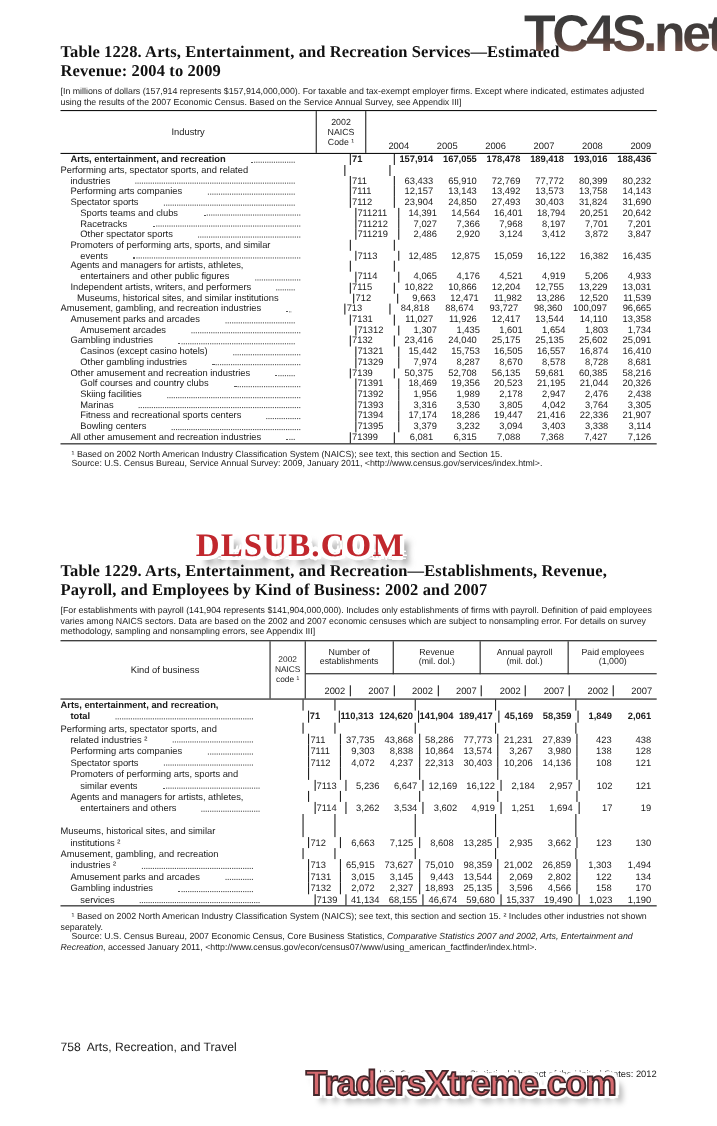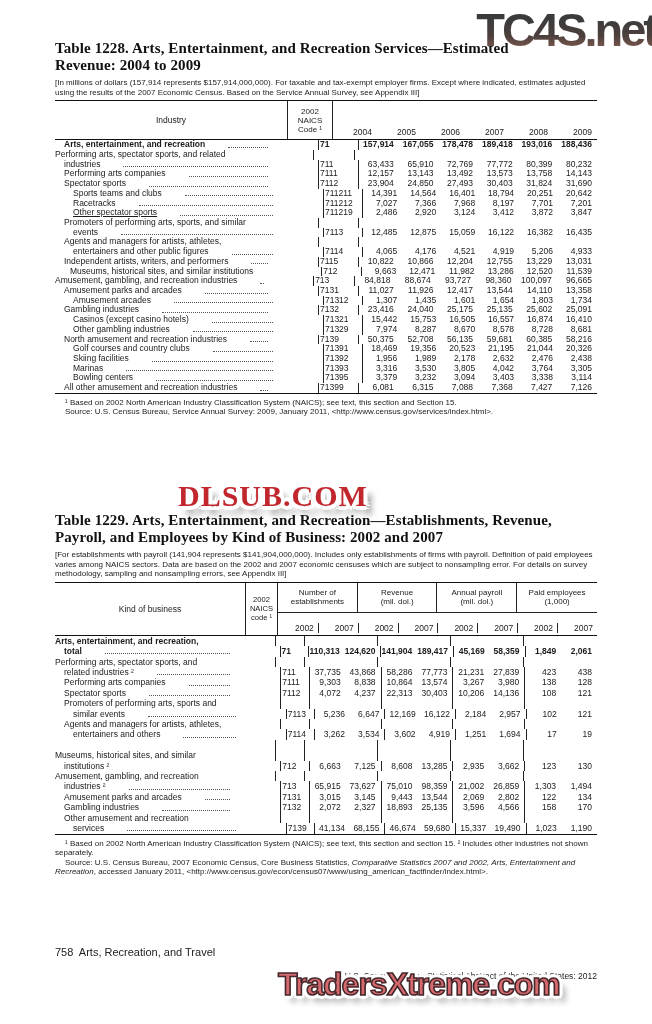--- a/index.html
+++ b/index.html
@@ -197,21 +197,21 @@
             </div>
             <div class="ccell">711212</div>
             <div class="vcell">7,027</div>
             <div class="vcell">7,366</div>
             <div class="vcell">7,968</div>
             <div class="vcell">8,197</div>
             <div class="vcell">7,701</div>
             <div class="vcell">7,201</div>
           </div>
           <div class="trow">
-            <div class="lcell" style="padding-left: 18px; text-decoration: underline;">
+            <div class="lcell" style="padding-left: 18px;">
               <span class="lt">Other spectator sports</span>
               <span class="dots"></span>
             </div>
             <div class="ccell">711219</div>
             <div class="vcell">2,486</div>
             <div class="vcell">2,920</div>
             <div class="vcell">3,124</div>
             <div class="vcell">3,412</div>
             <div class="vcell">3,872</div>
             <div class="vcell">3,847</div>
@@ -365,21 +365,21 @@
             <div class="ccell">71329</div>
             <div class="vcell">7,974</div>
             <div class="vcell">8,287</div>
             <div class="vcell">8,670</div>
             <div class="vcell">8,578</div>
             <div class="vcell">8,728</div>
             <div class="vcell">8,681</div>
           </div>
           <div class="trow">
             <div class="lcell" style="padding-left: 9px;">
-              <span class="lt">North amusement and recreation industries</span>
+              <span class="lt">Other amusement and recreation industries</span>
               <span class="dots"></span>
             </div>
             <div class="ccell">7139</div>
             <div class="vcell">50,375</div>
             <div class="vcell">52,708</div>
             <div class="vcell">56,135</div>
             <div class="vcell">59,681</div>
             <div class="vcell">60,385</div>
             <div class="vcell">58,216</div>
           </div>
@@ -398,36 +398,49 @@
           </div>
           <div class="trow">
             <div class="lcell" style="padding-left: 18px;">
               <span class="lt">Skiing facilities</span>
               <span class="dots"></span>
             </div>
             <div class="ccell">71392</div>
             <div class="vcell">1,956</div>
             <div class="vcell">1,989</div>
             <div class="vcell">2,178</div>
-            <div class="vcell">2,632</div>
+            <div class="vcell">2,947</div>
             <div class="vcell">2,476</div>
             <div class="vcell">2,438</div>
           </div>
           <div class="trow">
             <div class="lcell" style="padding-left: 18px;">
               <span class="lt">Marinas</span>
               <span class="dots"></span>
             </div>
             <div class="ccell">71393</div>
             <div class="vcell">3,316</div>
             <div class="vcell">3,530</div>
             <div class="vcell">3,805</div>
             <div class="vcell">4,042</div>
             <div class="vcell">3,764</div>
             <div class="vcell">3,305</div>
+          </div>
+          <div class="trow">
+            <div class="lcell" style="padding-left: 18px;">
+              <span class="lt">Fitness and recreational sports centers</span>
+              <span class="dots"></span>
+            </div>
+            <div class="ccell">71394</div>
+            <div class="vcell">17,174</div>
+            <div class="vcell">18,286</div>
+            <div class="vcell">19,447</div>
+            <div class="vcell">21,416</div>
+            <div class="vcell">22,336</div>
+            <div class="vcell">21,907</div>
           </div>
           <div class="trow">
             <div class="lcell" style="padding-left: 18px;">
               <span class="lt">Bowling centers</span>
               <span class="dots"></span>
             </div>
             <div class="ccell">71395</div>
             <div class="vcell">3,379</div>
             <div class="vcell">3,232</div>
             <div class="vcell">3,094</div>
@@ -743,34 +756,20 @@
             <div class="vcell">2,072</div>
             <div class="vcell gdiv">2,327</div>
             <div class="vcell">18,893</div>
             <div class="vcell gdiv">25,135</div>
             <div class="vcell">3,596</div>
             <div class="vcell gdiv">4,566</div>
             <div class="vcell">158</div>
             <div class="vcell">170</div>
           </div>
           <div class="trow">
-            <div class="lcell" style="padding-left: 9px;">
-              <span class="lt">Other amusement and recreation</span>
-            </div>
-            <div class="ccell"></div>
-            <div class="vcell"></div>
-            <div class="vcell gdiv"></div>
-            <div class="vcell"></div>
-            <div class="vcell gdiv"></div>
-            <div class="vcell"></div>
-            <div class="vcell gdiv"></div>
-            <div class="vcell"></div>
-            <div class="vcell"></div>
-          </div>
-          <div class="trow">
             <div class="lcell" style="padding-left: 18px;">
               <span class="lt">services</span>
               <span class="dots"></span>
             </div>
             <div class="ccell">7139</div>
             <div class="vcell">41,134</div>
             <div class="vcell gdiv">68,155</div>
             <div class="vcell">46,674</div>
             <div class="vcell gdiv">59,680</div>
             <div class="vcell">15,337</div>

